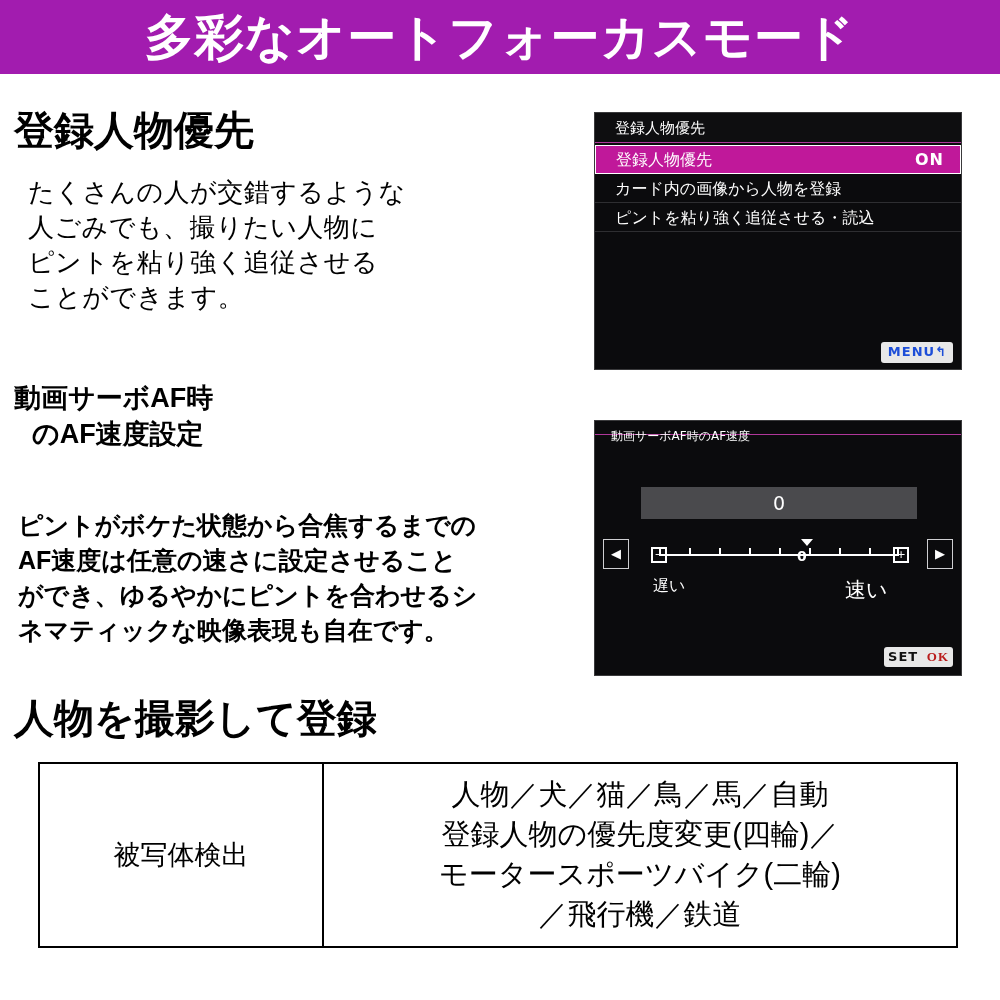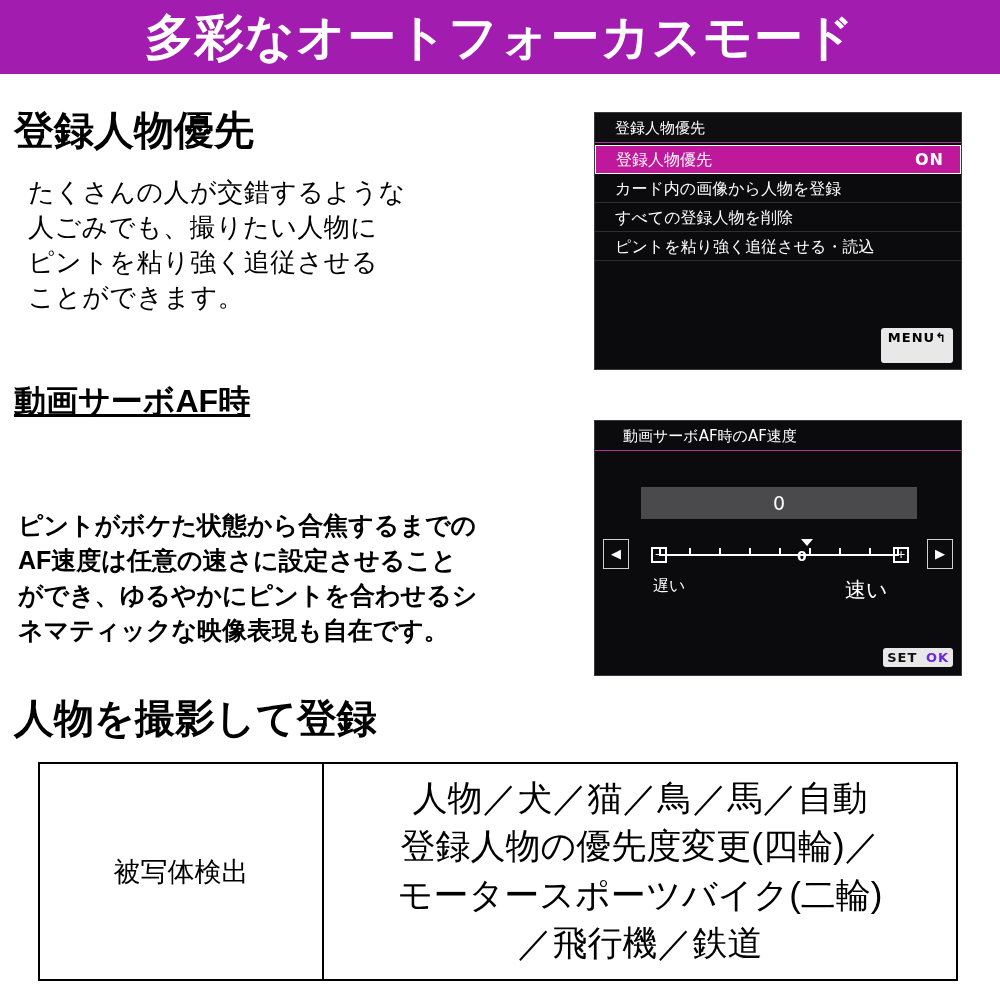--- a/index.html
+++ b/index.html
@@ -54,25 +54,24 @@
     font-size: 26px;
     line-height: 1.35;
     letter-spacing: 0.5px;
   }
 
   
   .sec2-head {
     position: absolute;
     left: 14px;
     top: 380px;
-    font-size: 32px;
+    font-size: 27px;
     font-weight: bold;
     line-height: 1.35;
     letter-spacing: 0px;
-    text-decoration: underline;
   }
   .sec2-head .line2 { padding-left: 18px; }
   .sec2-body {
     position: absolute;
     left: 18px;
     top: 508px;
     font-size: 25px;
     line-height: 1.4;
     letter-spacing: 0px;
     font-weight: bold;
@@ -102,21 +101,21 @@
     text-align: center;
     vertical-align: middle;
     font-size: 27px;
     padding: 2px 4px;
   }
   .subject-table td.label {
     width: 274px;
     font-size: 27px;
   }
   .subject-table td.values {
-    font-size: 35px;
+    font-size: 29px;
     line-height: 1.38;
     padding: 10px 6px 12px 6px;
   }
 
   
   .screen {
     position: absolute;
     background: #0b0b0d;
     border: 1px solid #3a3a3c;
     box-sizing: border-box;
@@ -173,45 +172,45 @@
     right: 16px;
     top: 0;
     font-weight: bold;
     letter-spacing: 1px;
   }
   .s1-menu {
     position: absolute;
     right: 8px;
     bottom: 6px;
     background: #e8e8e8;
-    color: #000000;
+    color: #1d4ed8;
     font-size: 13px;
     font-weight: bold;
     border-radius: 3px;
-    padding: 2px 6px 18px 7px;
+    padding: 2px 6px 4px 7px;
     letter-spacing: 1px;
   }
   .s1-menu .arrow { font-weight: bold; }
 
   
   #screen-af-speed {
     left: 594px;
     top: 420px;
     width: 368px;
     height: 256px;
   }
   .s2-title {
     position: absolute;
     left: 0; top: 0;
     width: 100%;
-    height: 30px;
+    height: 14px;
     line-height: 30px;
-    padding-left: 28px;
-    box-sizing: border-box;
-    font-size: 15px;
+    padding-left: 16px;
+    box-sizing: border-box;
+    font-size: 12px;
     border-bottom: 1px solid #b0379a;
   }
   .s2-valuebox {
     position: absolute;
     left: 46px;
     top: 66px;
     width: 276px;
     height: 32px;
     background: #4a4a4d;
     color: #fff;
@@ -304,23 +303,24 @@
     bottom: 8px;
     background: #e8e8e8;
     color: #111;
     font-size: 13px;
     font-weight: bold;
     border-radius: 3px;
     padding: 2px 4px;
     letter-spacing: 1px;
   }
   .s2-set .ok {
-    color: #6d28d9;
+    color: #b91c1c;
     background: #e8e8e8;
     padding-left: 3px;
+    font-family: Liberation Serif, serif;
   }
 </style>
 </head>
 <body>
 
 <div class="banner">
   <div class="banner-title">多彩なオートフォーカスモード</div>
 </div>
 
 <div class="sec1-head">登録人物優先</div>
@@ -333,33 +333,31 @@
   <div class="s1-title">登録人物優先</div>
   <div class="s1-list">
     <div class="s1-row selected">
       <span>登録人物優先</span>
       <span class="value">ON</span>
     </div>
     <div class="s1-row">
       <span>カード内の画像から人物を登録</span>
     </div>
     <div class="s1-row">
-      <span>すべての登録人物を削除</span>
-    </div>
-    <div class="s1-row">
       <span>ピントを粘り強く追従させる・読込</span>
     </div>
   </div>
   <div class="s1-menu">
     <span>MENU</span><span class="arrow">↰</span>
   </div>
 </div>
 
 <div class="sec2-head">
   <div>動画サーボAF時</div>
+  <div class="line2">のAF速度設定</div>
 </div>
 <div class="sec2-body" style="white-space: pre-line;">ピントがボケた状態から合焦するまでの
 AF速度は任意の速さに設定させること
 ができ、ゆるやかにピントを合わせるシ
 ネマティックな映像表現も自在です。</div>
 
 <div class="screen" id="screen-af-speed">
   <div class="s2-title">動画サーボAF時のAF速度</div>
   <div class="s2-valuebox">0</div>
 

